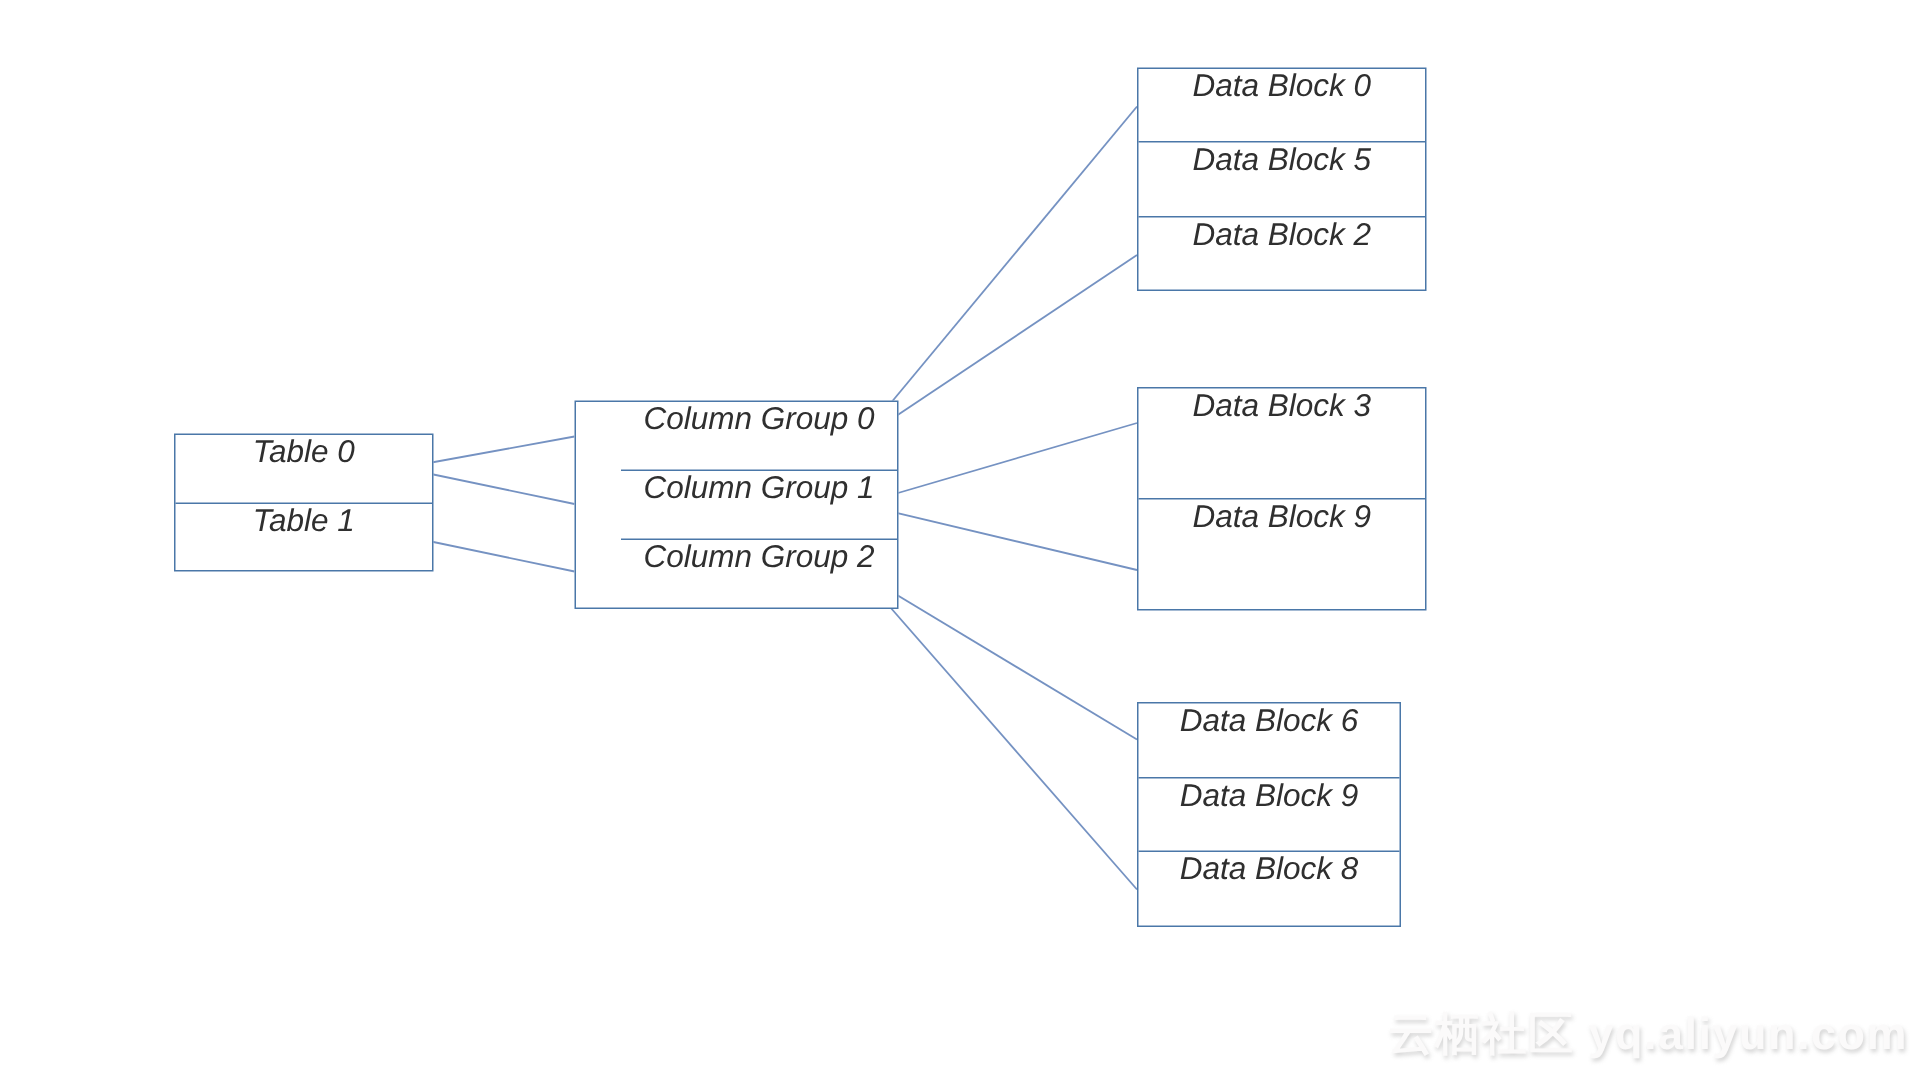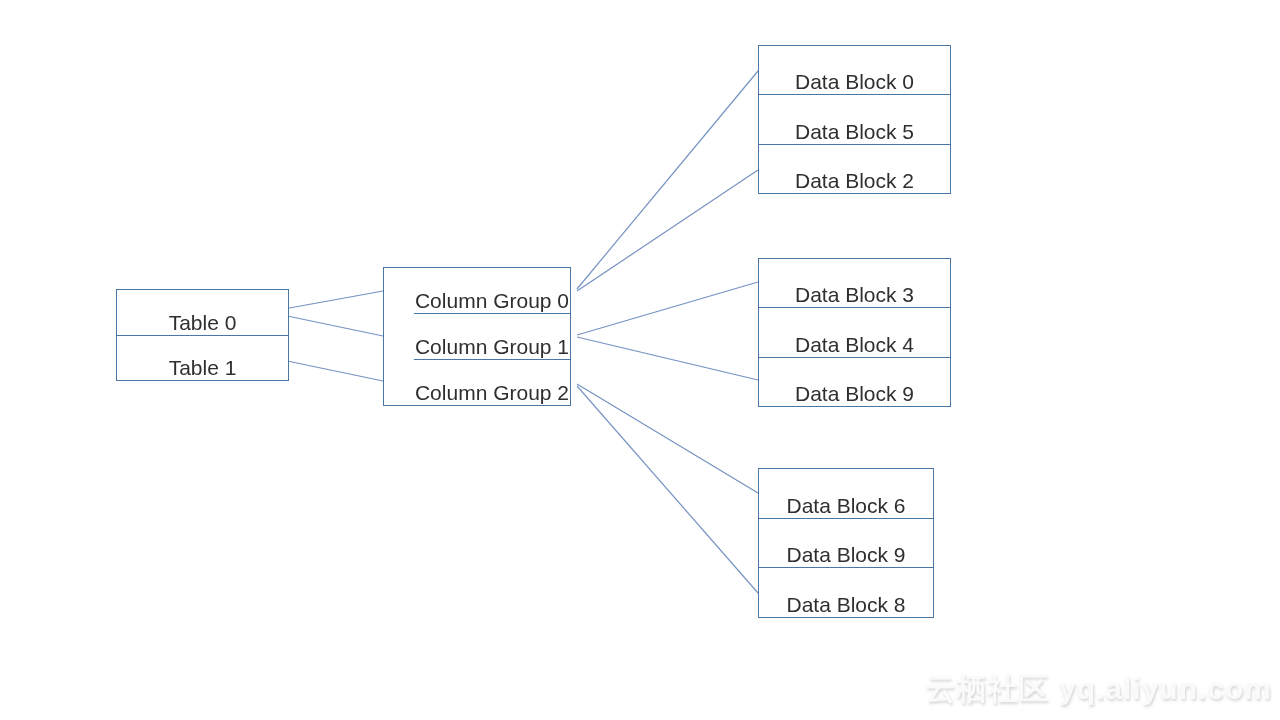--- a/index.html
+++ b/index.html
@@ -21,30 +21,31 @@
     position: absolute;
     border: 1px solid #4a77a8;
     background: #ffffff;
     display: flex;
     flex-direction: column;
     box-sizing: border-box;
   }
   .box .row {
     flex: 1;
     display: flex;
-    align-items: flex-end;
+    align-items: flex-start;
     justify-content: center;
     font-size: 21px;
     color: #2f2f2f;
     white-space: nowrap;
+    font-style: italic;
   }
   .box .row + .row { border-top: 1px solid #4a77a8; }
 
   .tables-box        { left: 116px; top: 289px; width: 173px; height: 92px; }
-  .column-groups-box { left: 383px; top: 267px; width: 188px; height: 139px; padding-left: 30px; }
+  .column-groups-box { left: 383px; top: 267px; width: 216px; height: 139px; padding-left: 30px; }
   .data-blocks-box-0 { left: 758px; top: 45px;  width: 193px; height: 149px; }
   .data-blocks-box-1 { left: 758px; top: 258px; width: 193px; height: 149px; }
   .data-blocks-box-2 { left: 758px; top: 468px; width: 176px; height: 150px; }
 
   .watermark {
     position: absolute;
     right: 8px;
     bottom: 10px;
     font-size: 30px;
     font-weight: 600;
@@ -103,23 +104,20 @@
     <div class="row">
       <span>Data Block 2</span>
     </div>
   </div>
 
   <div class="box data-blocks-box-1">
     <div class="row">
       <span>Data Block 3</span>
     </div>
     <div class="row">
-      <span>Data Block 4</span>
-    </div>
-    <div class="row">
       <span>Data Block 9</span>
     </div>
   </div>
 
   <div class="box data-blocks-box-2">
     <div class="row">
       <span>Data Block 6</span>
     </div>
     <div class="row">
       <span>Data Block 9</span>

